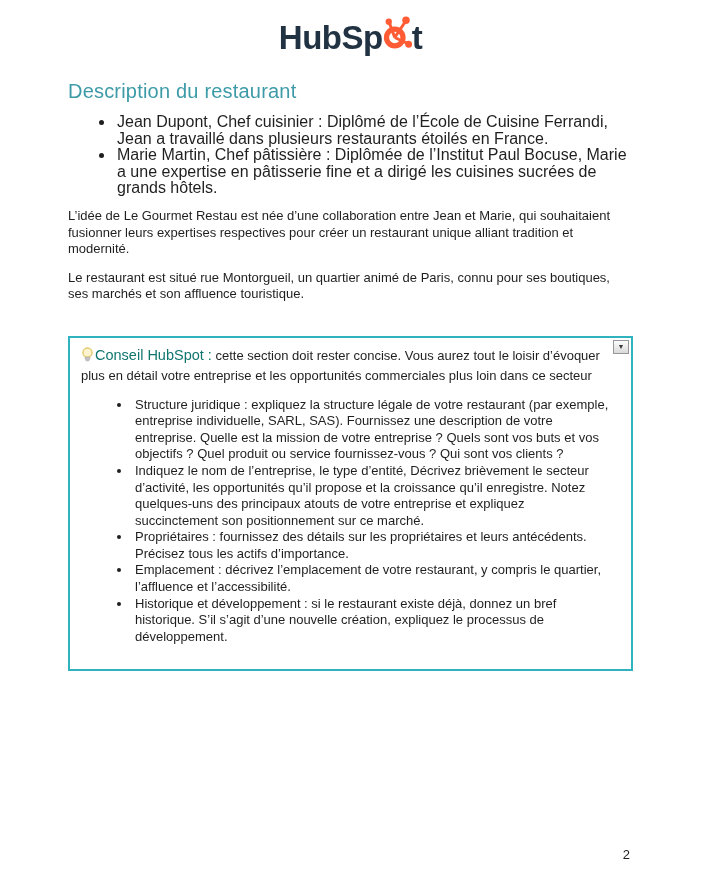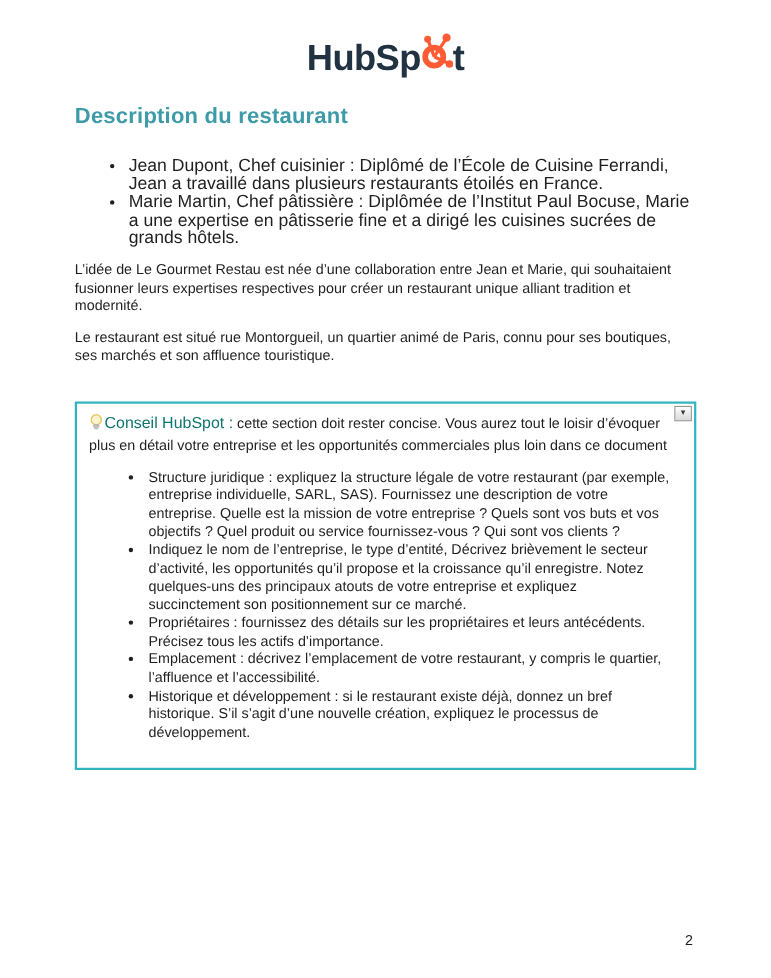--- a/index.html
+++ b/index.html
@@ -1,26 +1,26 @@
 <!DOCTYPE html>
 <html><head>
 <meta charset="utf-8">
 <style>
   html,body{margin:0;padding:0;background:#ffffff;}
   .page{
     width:701px;height:889px;position:relative;background:#ffffff;
     font-family:"Liberation Sans", sans-serif;color:#1f1f1f;overflow:hidden;
   }
-  .logo-row{display:flex;justify-content:center;align-items:flex-end;padding-top:25px;height:44px;}
+  .logo-row{display:flex;justify-content:center;align-items:flex-end;padding-top:10px;height:44px;}
   .logo-text{font-size:33px;font-weight:700;color:#213343;letter-spacing:-0.5px;line-height:1;}
   .sprocket{margin:0 0px -1px -1px;}
   .content{margin:0 68px;width:565px;}
   h1.doc-heading{
-    color:#3d9ba8;font-size:20px;font-weight:700;letter-spacing:0.2px;
-    margin:26px 0 26px 0;line-height:1.1;
+    color:#3d9ba8;font-size:20px;font-weight:400;letter-spacing:0.2px;
+    margin:26px 0 12px 0;line-height:1.1;
   }
   .body-text{font-size:13px;line-height:16.6px;margin:0 0 12px 0;}
   ul.doc-list{margin:0 0 11px 0;padding-left:47px;}
   ul.doc-list li{font-size:16px;line-height:16.6px;padding-left:2px;}
   .callout{
     border:2px solid #2fb4bf;margin-top:33px;padding:9px 10px 12px 11px;
     position:relative;background:#ffffff;
   }
   .callout p{font-size:13px;line-height:16.8px;margin:0 0 13px 0;}
   .callout .lead{margin-bottom:12px;}
@@ -76,21 +76,21 @@
 
     <div class="callout">
       <div class="dropdown-btn">
         <span>▼</span>
       </div>
 
       <p class="lead"><span class="bulb"><svg width="13" height="16" viewBox="0 0 13 16">
               <circle cx="6.5" cy="5.6" r="4.6" fill="#fdf3cf" stroke="#e3c967" stroke-width="1.3"></circle>
               <rect x="4.1" y="10.2" width="4.8" height="2.2" rx="0.6" fill="#c9c9c9" stroke="#9d9d9d" stroke-width="0.6"></rect>
               <rect x="4.6" y="12.6" width="3.8" height="1.6" rx="0.6" fill="#bdbdbd"></rect>
-            </svg></span><span class="callout-label">Conseil HubSpot :</span><span> cette section doit rester concise. Vous aurez tout le loisir d’évoquer plus en détail votre entreprise et les opportunités commerciales plus loin dans ce document</span></p>
+            </svg></span><span class="callout-label">Conseil HubSpot :</span><span> cette section doit rester concise. Vous aurez tout le loisir d’évoquer plus en détail votre entreprise et les opportunités commerciales plus loin dans ce secteur</span></p>
 
 
       <ul>
         <li>Structure juridique : expliquez la structure légale de votre restaurant (par exemple, entreprise individuelle, SARL, SAS). Fournissez une description de votre entreprise.  Quelle est la mission de votre entreprise ? Quels sont vos buts et vos objectifs ? Quel produit ou service fournissez-vous ? Qui sont vos clients ?</li>
         <li>Indiquez le nom de l’entreprise, le type d’entité, Décrivez brièvement le secteur d’activité, les opportunités qu’il propose et la croissance qu’il enregistre. Notez quelques-uns des principaux atouts de votre entreprise et expliquez succinctement son positionnement sur ce marché.</li>
         <li>Propriétaires : fournissez des détails sur les propriétaires et leurs antécédents. Précisez tous les actifs d’importance.</li>
         <li>Emplacement : décrivez l’emplacement de votre restaurant, y compris le quartier, l’affluence et l’accessibilité.</li>
         <li>Historique et développement : si le restaurant existe déjà, donnez un bref historique. S’il s’agit d’une nouvelle création, expliquez le processus de développement.</li>
       </ul>
     </div>

